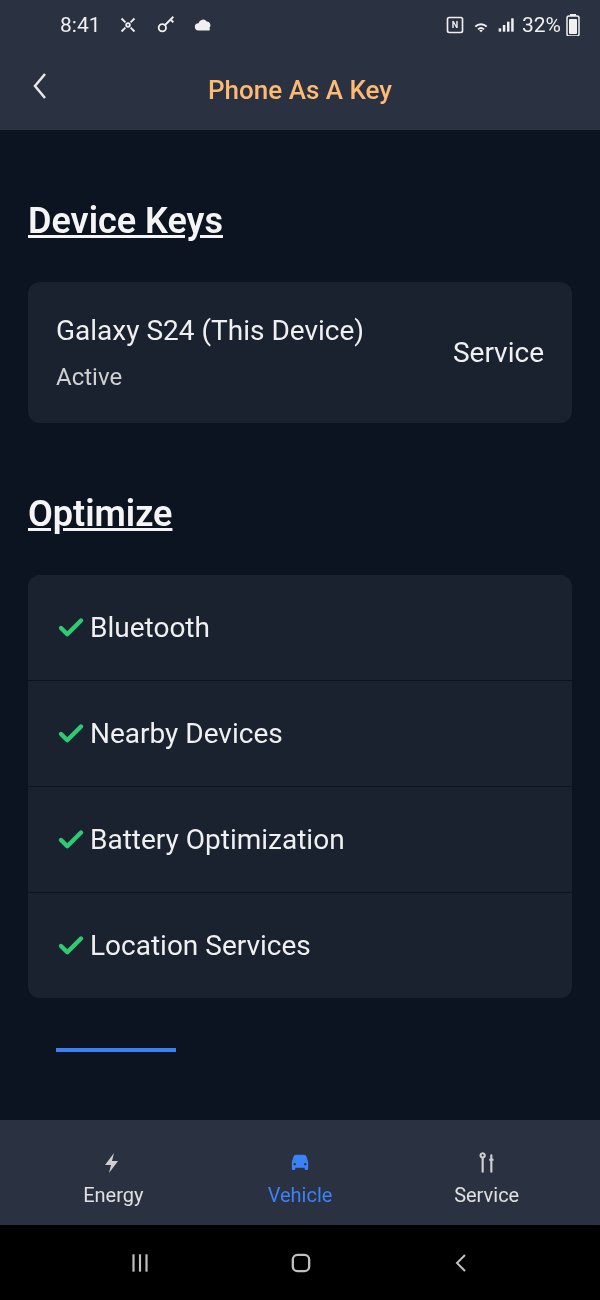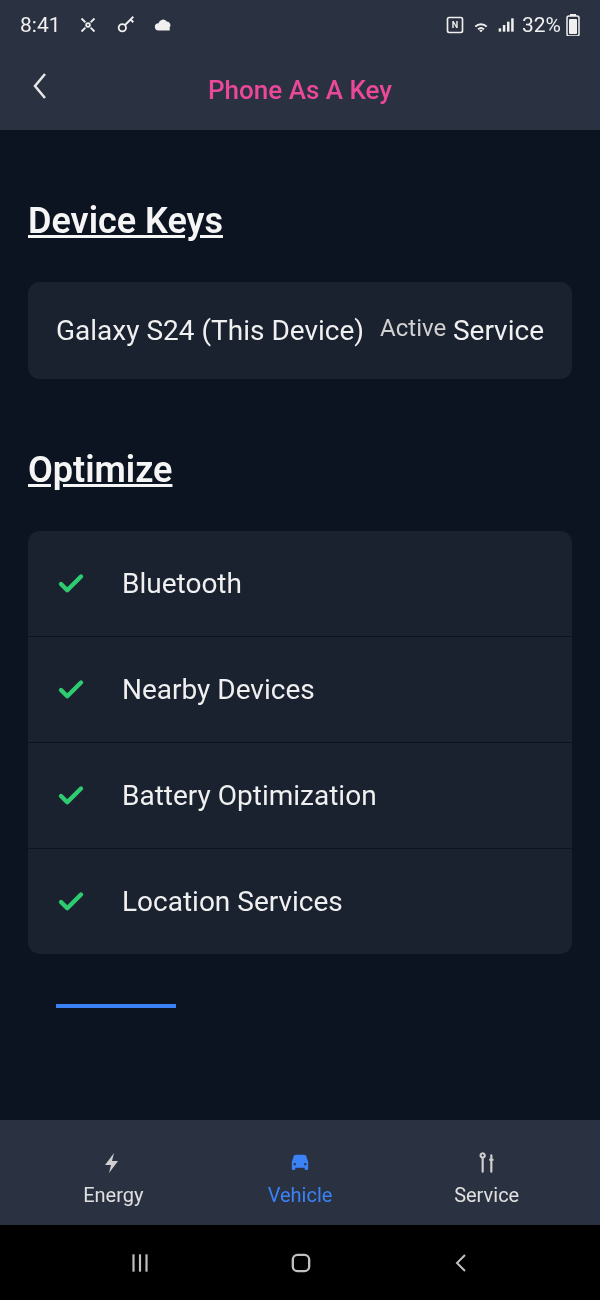--- a/index.html
+++ b/index.html
@@ -25,20 +25,21 @@
       padding: 0 20px;
       background: #2a3140;
       color: #f0f0f0;
       font-size: 21px;
       font-weight: 400;
     }
     .status-left {
       display: flex;
       align-items: center;
       gap: 16px;
+      margin-left: 40px;
     }
     .status-right {
       display: flex;
       align-items: center;
       gap: 5px;
     }
     .status-icon {
       display: inline-flex;
       align-items: center;
     }
@@ -55,21 +56,21 @@
       left: 30px;
       font-size: 32px;
       color: #e8e8e8;
       cursor: pointer;
     }
     .header-title {
       flex: 1;
       text-align: center;
       font-size: 26px;
       font-weight: 500;
-      color: #ec4899;
+      color: #fdba74;
     }
     .content {
       flex: 1;
       padding: 0 28px;
       background: #0d1421;
       overflow-y: auto;
     }
     .section-title {
       font-size: 36px;
       font-weight: 600;
@@ -81,21 +82,21 @@
     .device-card {
       background: #1a2230;
       border-radius: 12px;
       padding: 32px 28px;
       display: flex;
       justify-content: space-between;
       align-items: center;
     }
     .device-info {
       display: flex;
-      flex-direction: row;
+      flex-direction: column;
       gap: 16px;
     }
     .device-name {
       font-size: 28px;
       font-weight: 400;
       color: #f0f0f0;
     }
     .device-status {
       font-size: 24px;
       color: #d0d0d0;
@@ -106,21 +107,21 @@
       cursor: pointer;
     }
     .optimize-list {
       background: #1a2230;
       border-radius: 12px;
       overflow: hidden;
     }
     .optimize-item {
       display: flex;
       align-items: center;
-      gap: 36px;
+      gap: 4px;
       padding: 36px 28px;
       border-bottom: 1px solid #0d1421;
     }
     .optimize-item:last-child {
       border-bottom: none;
     }
     .check-icon {
       color: #2ecc71;
       width: 30px;
       height: 30px;

